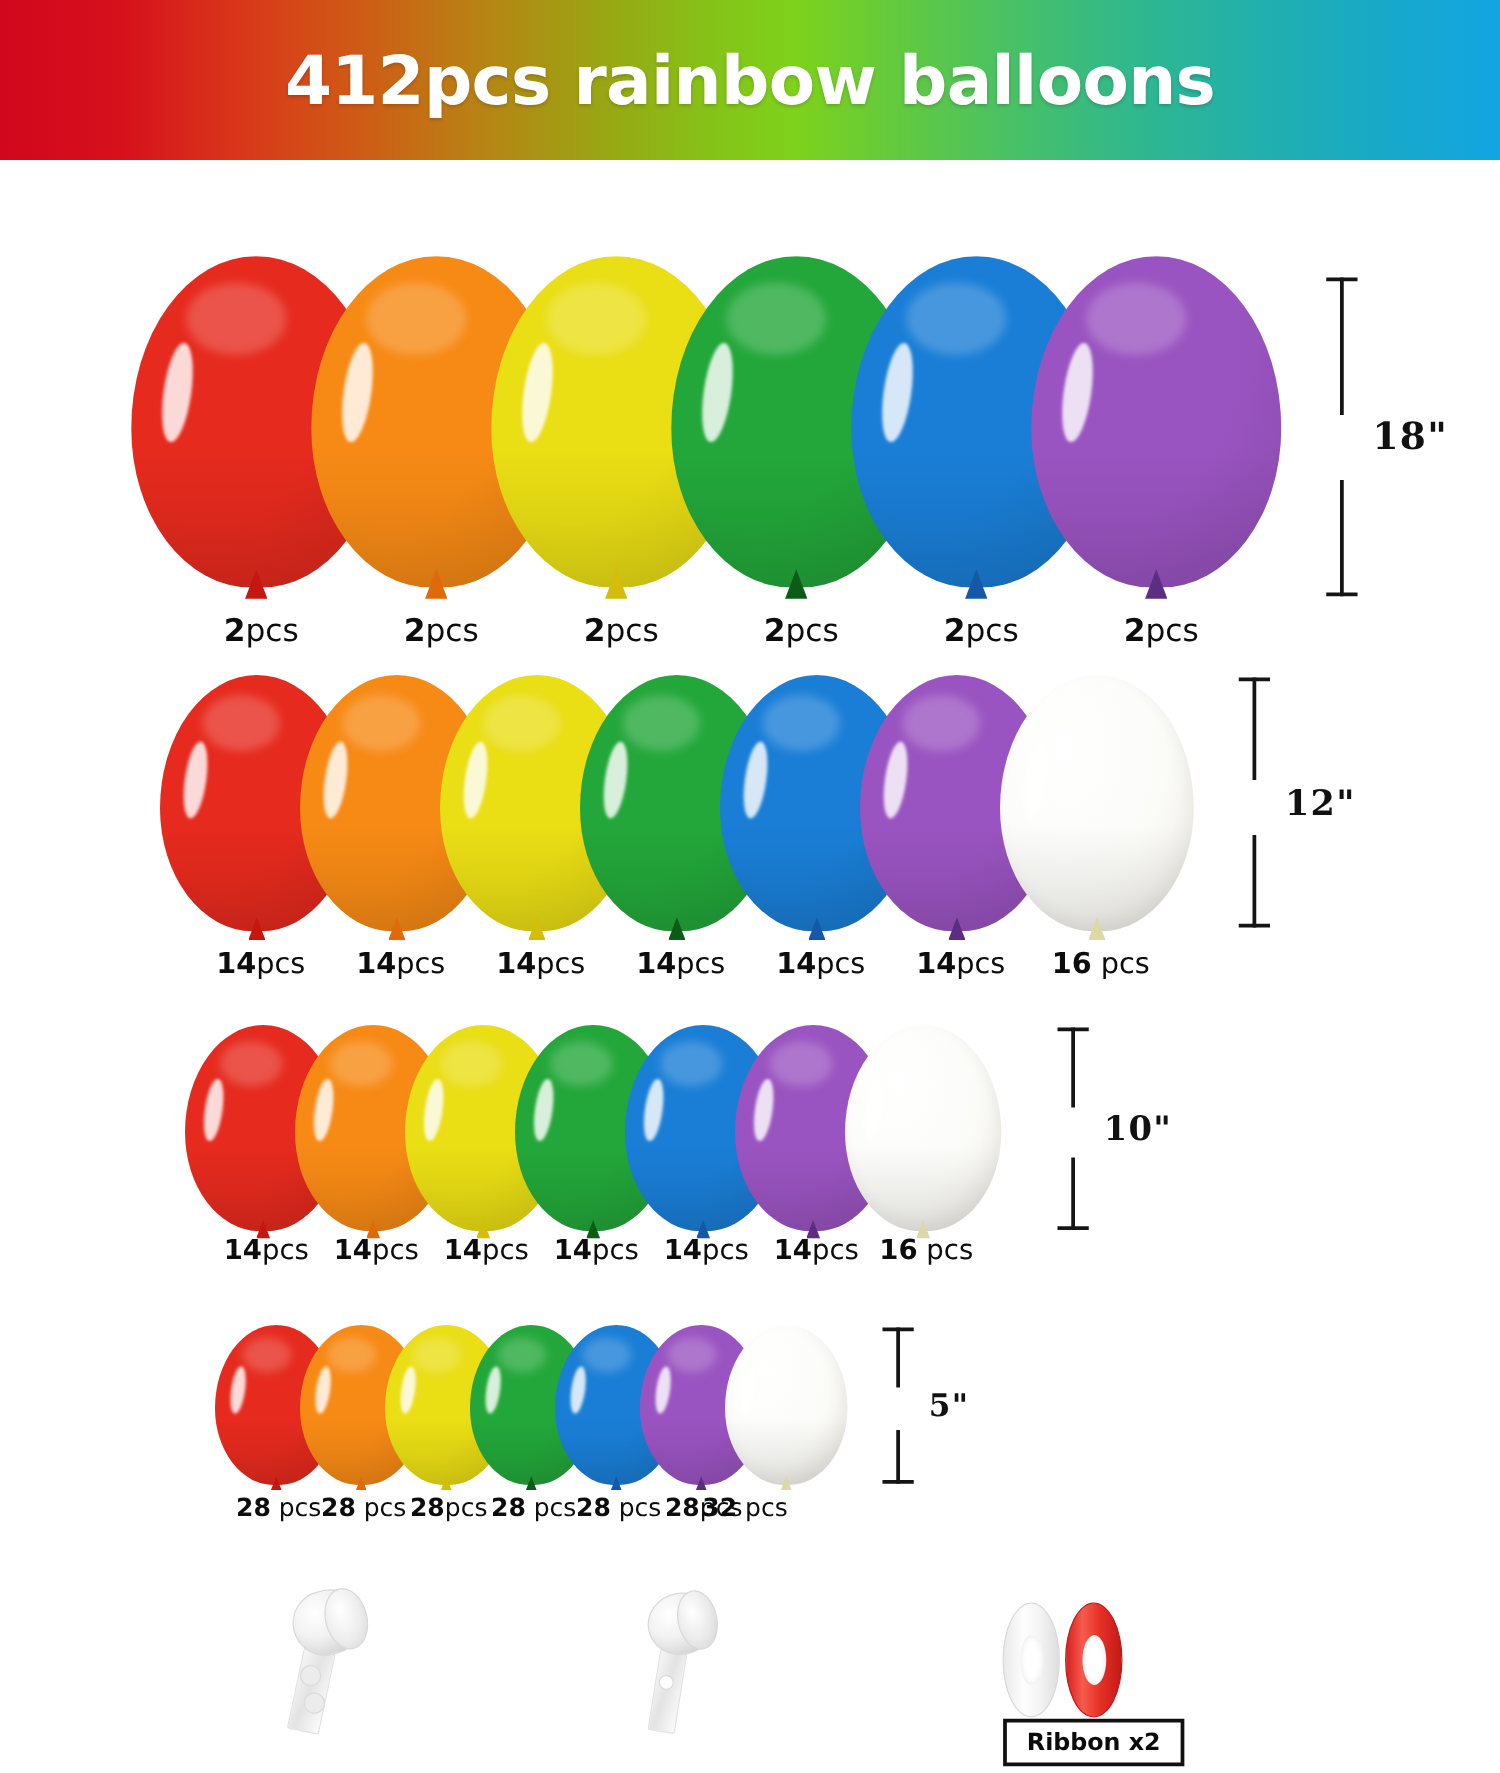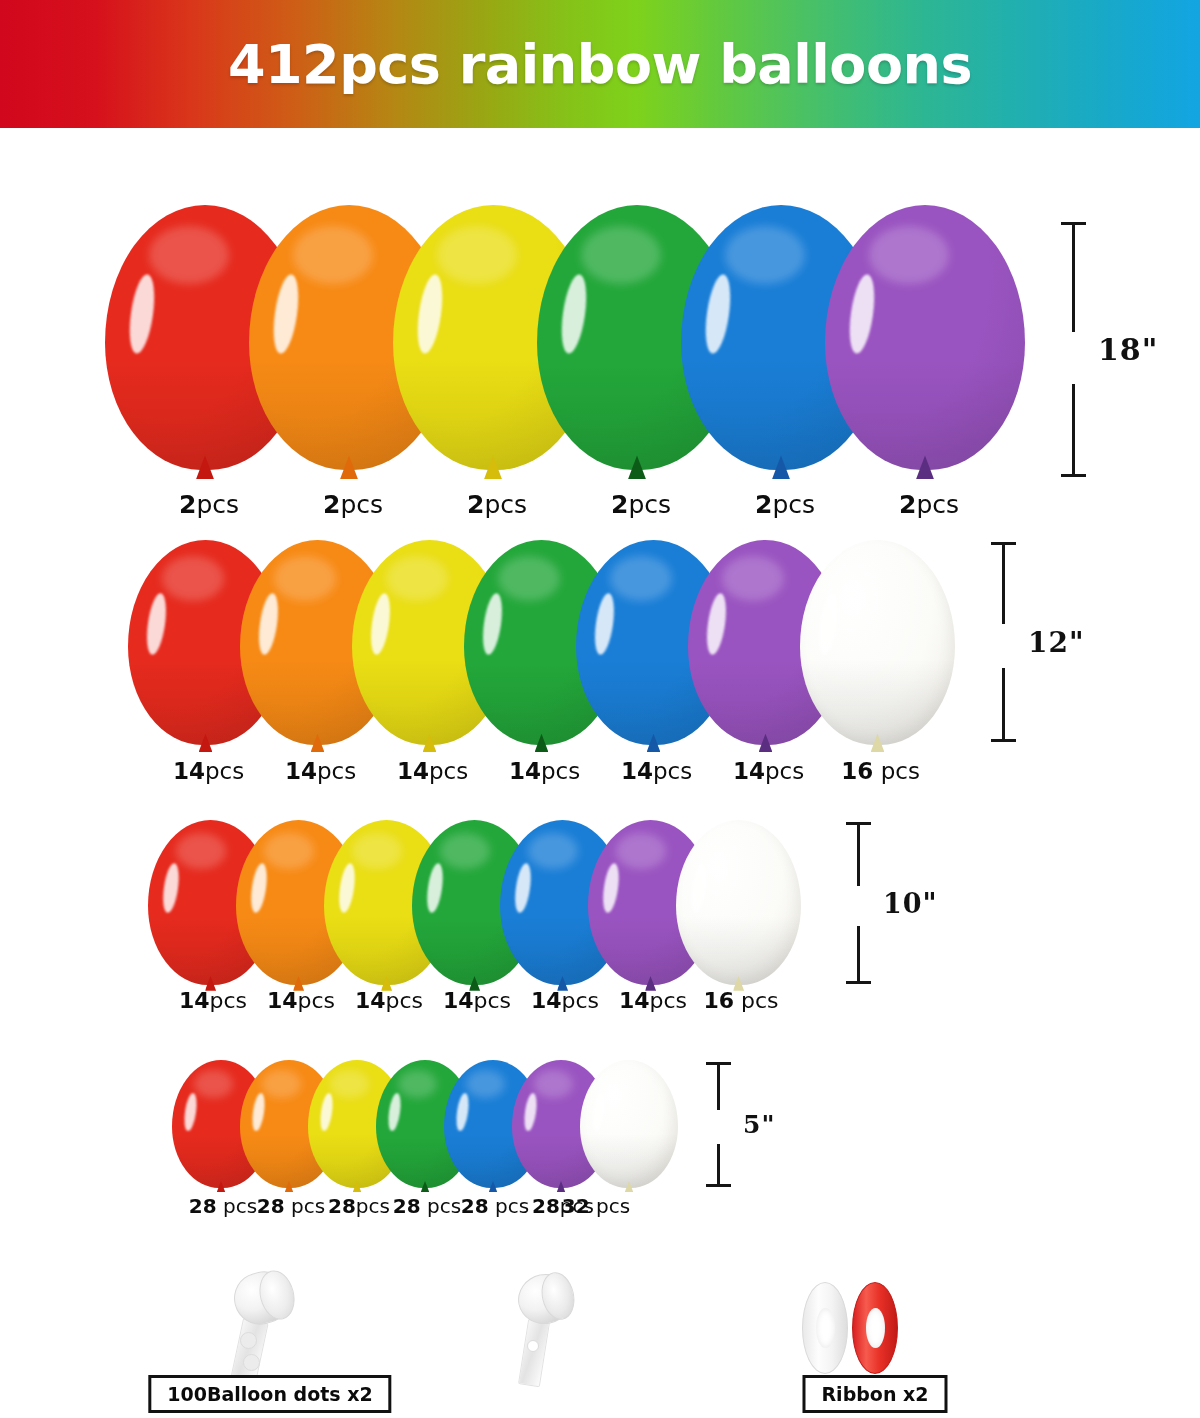--- a/index.html
+++ b/index.html
@@ -422,21 +422,20 @@
   <div class="acc" style="left:150px; top:1268px; width:240px; height:145px;">
     <div class="acc-img" style="height:110px;">
       <div class="strip-tail" style="left:86px; top:52px; width:26px; height:66px; transform:rotate(12deg); border-radius:2px;"></div>
       <div class="dot" style="left:90px; top:64px; width:17px; height:17px;"></div>
       <div class="dot" style="left:93px; top:86px; width:17px; height:17px;"></div>
       <div class="roll-outer" style="left:84px; top:4px; width:56px; height:52px; transform:rotate(-14deg);
                   border-radius:45% 45% 45% 45% / 50% 50% 50% 50%;"></div>
       <div class="roll-outer" style="left:110px; top:2px; width:34px; height:50px; transform:rotate(-14deg);
                   background:radial-gradient(ellipse at 40% 35%, #ffffff 0%, #ededed 55%, #d4d4d4 100%);"></div>
     </div>
-    <div class="acc-caption">100Balloon dots x2</div>
   </div>
 
   <div class="acc" style="left:430px; top:1268px; width:230px; height:145px;">
     <div class="acc-img" style="height:110px;">
       <div class="strip-tail" style="left:93px; top:52px; width:22px; height:66px; transform:rotate(9deg); border-radius:2px;"></div>
       <div class="dot" style="left:97px; top:72px; width:12px; height:12px; background:#fff;"></div>
       <div class="roll-outer" style="left:88px; top:6px; width:54px; height:50px; transform:rotate(-12deg);"></div>
       <div class="roll-outer" style="left:112px; top:4px; width:32px; height:48px; transform:rotate(-12deg);
                   background:radial-gradient(ellipse at 40% 35%, #ffffff 0%, #eaeaea 55%, #cfcfcf 100%);"></div>
     </div>

